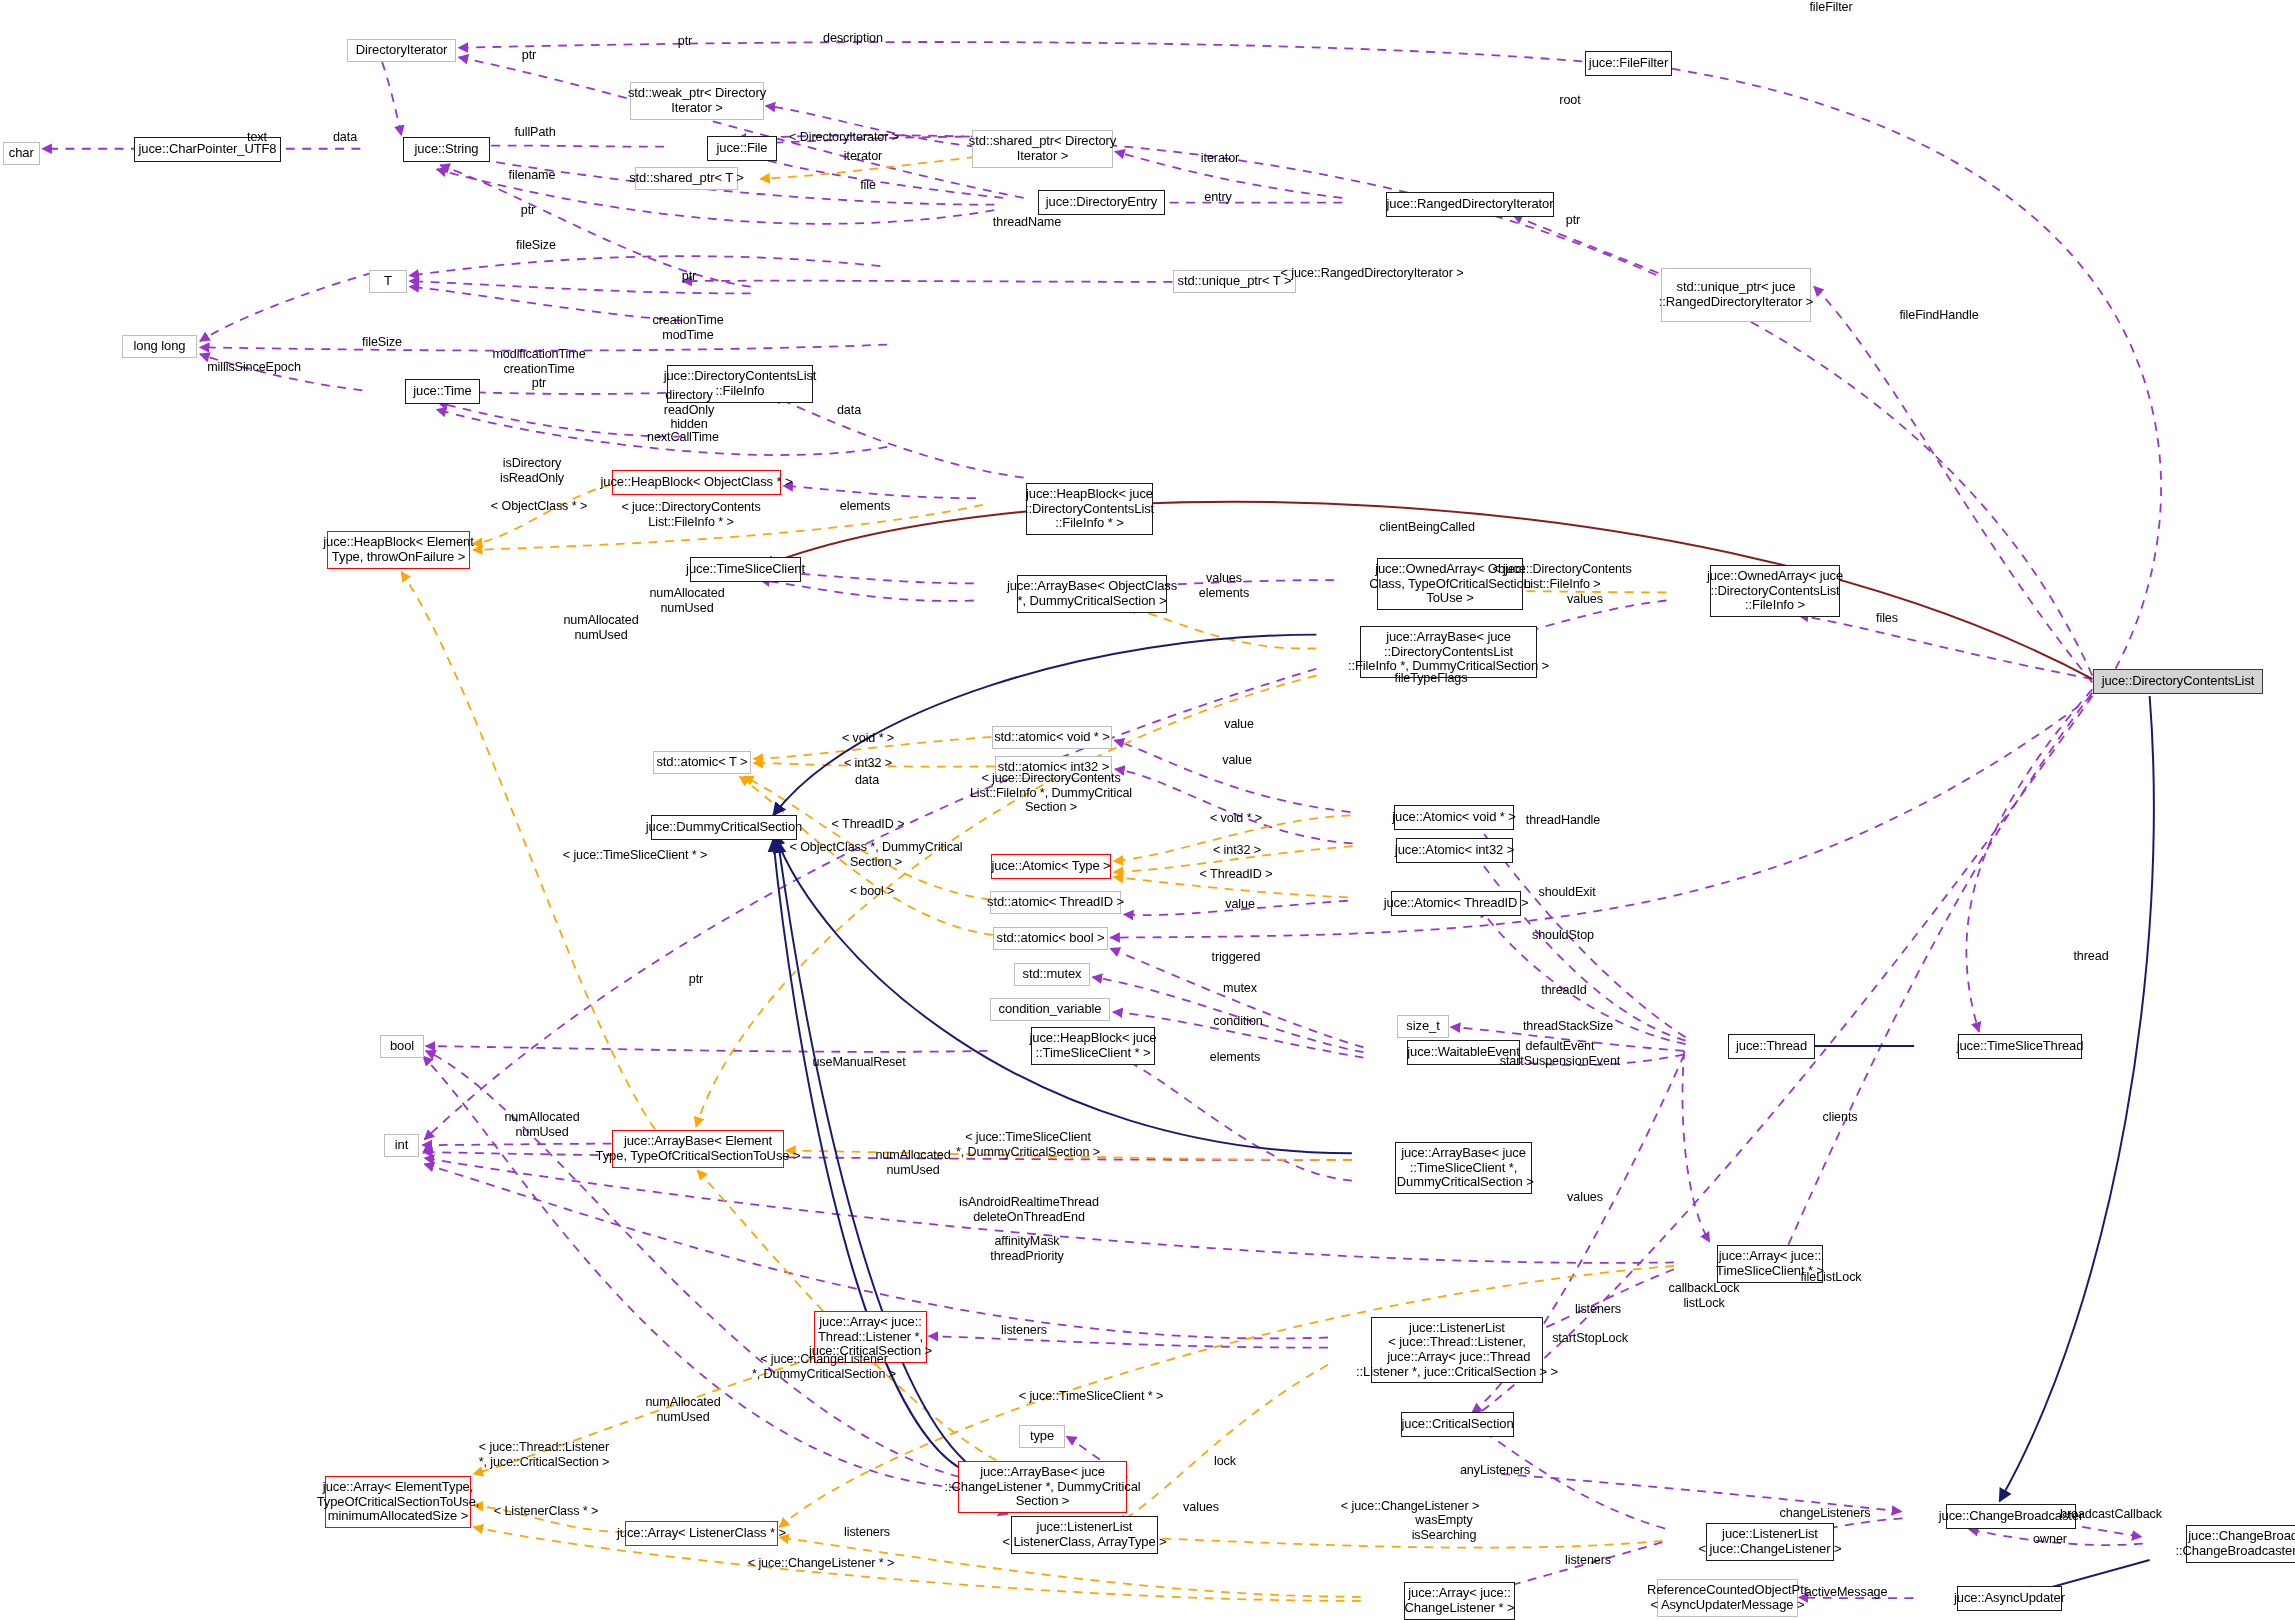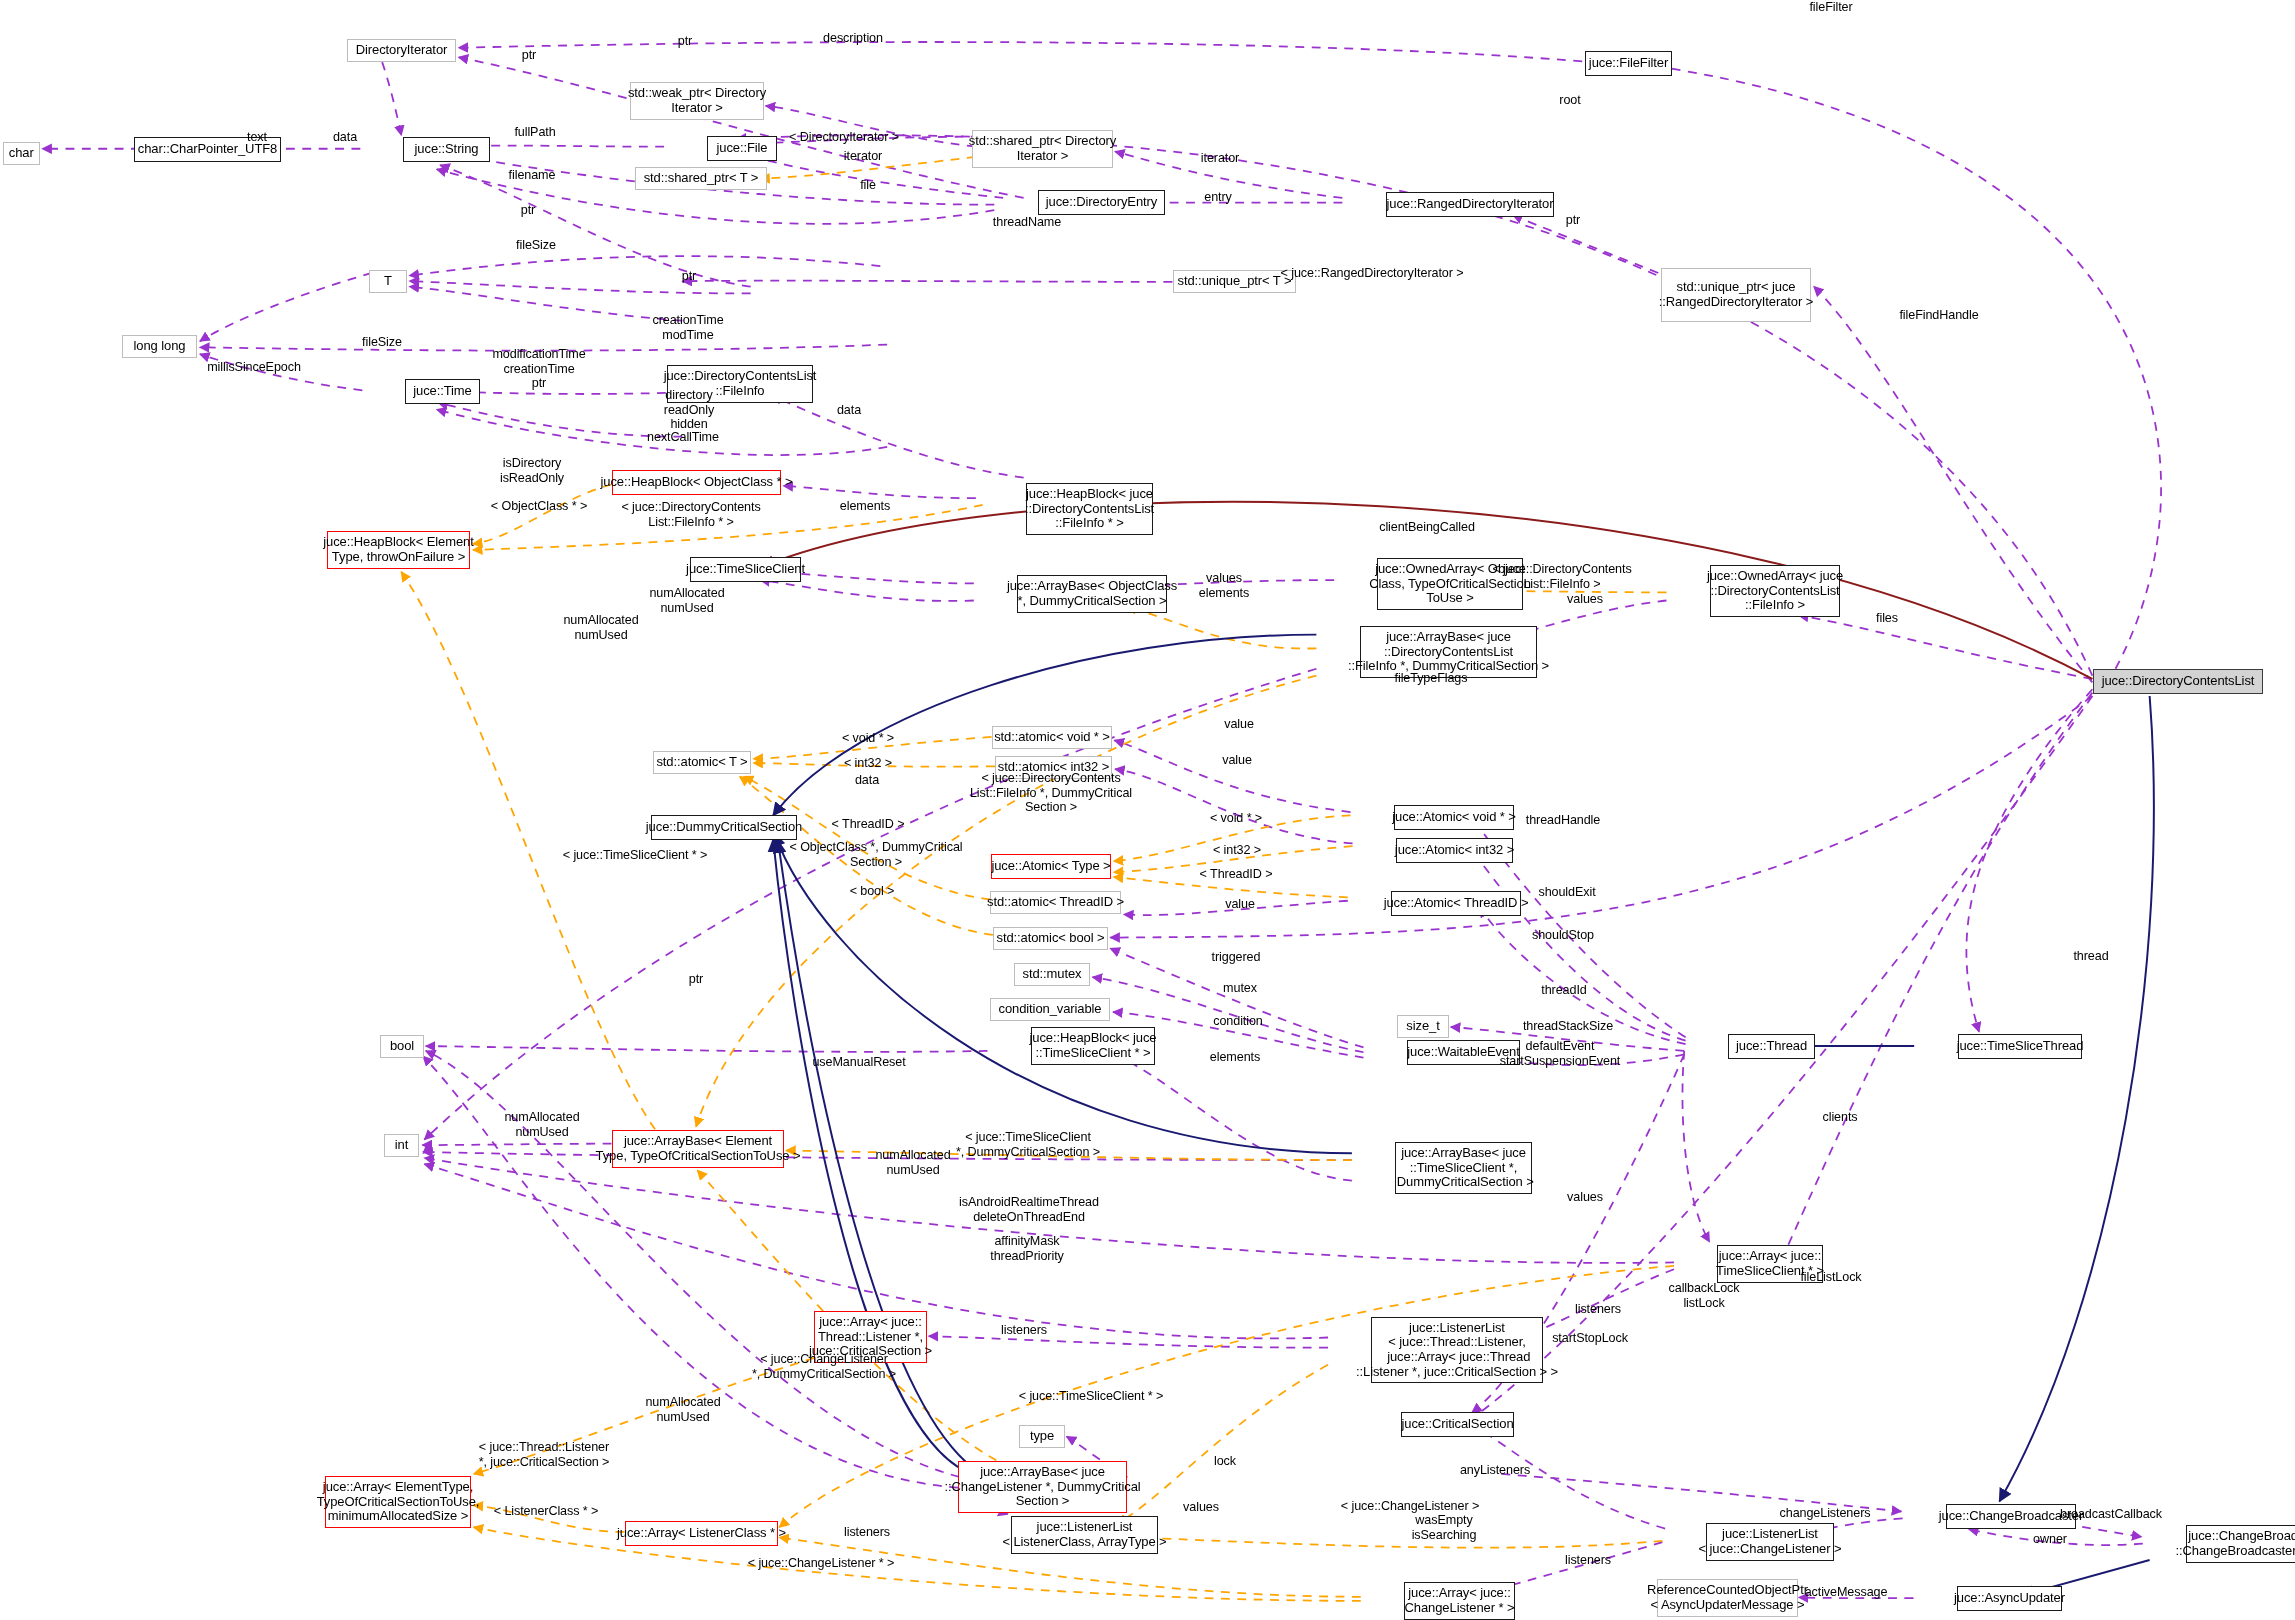--- a/index.html
+++ b/index.html
@@ -266,27 +266,27 @@
     </g>
 
     <g fill="none" stroke-width="2.9" stroke="#8b1a1a" marker-end="url(#ah-dark)">
 
       <path d="M3066,995 C2500,690 1500,680 1117,830"></path>
     </g>
   </svg>
 
   <div id="nodes">
       <div class="node n-grey" style="left: 2.7px; top: 142px; width: 37px; height: 23px;">char</div>
-      <div class="node n-solid" style="left: 91px; top: 137px; width: 147px; height: 24.6px;">char::CharPointer_UTF8</div>
+      <div class="node n-solid" style="left: 91px; top: 137px; width: 147px; height: 24.6px;">juce::CharPointer_UTF8</div>
       <div class="node n-solid" style="left: 360px; top: 137px; width: 87px; height: 24.6px;">juce::String</div>
       <div class="node n-grey" style="left: 347px; top: 39px; width: 109px; height: 23px;">DirectoryIterator</div>
       <div class="node n-grey" style="left: 630px; top: 82px; width: 134px; height: 38px;">std::weak_ptr&lt; Directory
 Iterator &gt;</div>
       <div class="node n-solid" style="left: 664px; top: 136px; width: 70px; height: 24.6px;">juce::File</div>
-      <div class="node n-grey" style="left: 635px; top: 167px; width: 132px; height: 23px;">std::shared_ptr&lt; T &gt;</div>
+      <div class="node n-grey" style="left: 635px; top: 167px; width: 103px; height: 23px;">std::shared_ptr&lt; T &gt;</div>
       <div class="node n-grey" style="left: 972px; top: 130px; width: 141px; height: 38px;">std::shared_ptr&lt; Directory
 Iterator &gt;</div>
       <div class="node n-solid" style="left: 995px; top: 190px; width: 127px; height: 24.6px;">juce::DirectoryEntry</div>
       <div class="node n-solid" style="left: 1343px; top: 192px; width: 168px; height: 24.6px;">juce::RangedDirectoryIterator</div>
       <div class="node n-grey" style="left: 1173px; top: 270px; width: 123px; height: 23px;">std::unique_ptr&lt; T &gt;</div>
       <div class="node n-grey" style="left: 1661px; top: 268px; width: 150px; height: 54px;">std::unique_ptr&lt; juce
 ::RangedDirectoryIterator &gt;</div>
       <div class="node n-grey" style="left: 369px; top: 270px; width: 38px; height: 23px;">T</div>
       <div class="node n-grey" style="left: 122px; top: 335px; width: 75px; height: 23px;">long long</div>
       <div class="node n-solid" style="left: 362px; top: 379px; width: 75px; height: 24.6px;">juce::Time</div>

